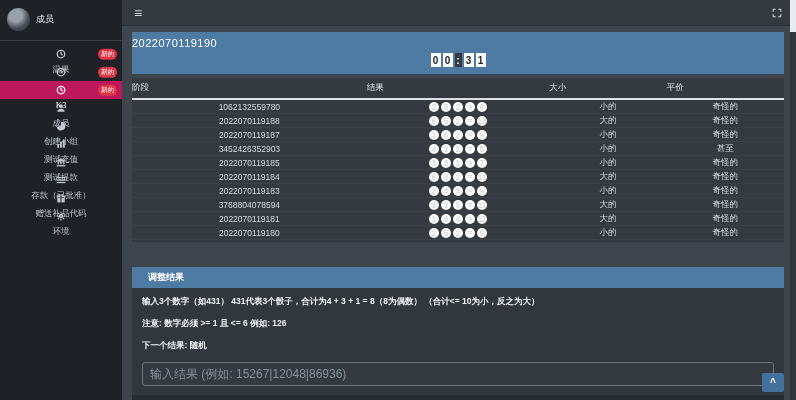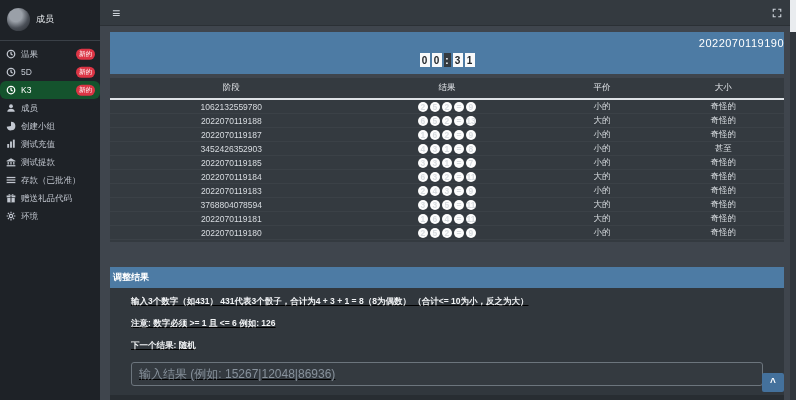--- a/index.html
+++ b/index.html
@@ -1,66 +1,66 @@
 <!DOCTYPE html>
 <html><head>
 <meta charset="utf-8">
 <style>
   html,body{margin:0;padding:0;width:796px;height:400px;overflow:hidden;
     background:#3f454d;font-family:"Liberation Sans",sans-serif;}
   .app{display:flex;width:796px;height:400px;}
 
   
-  .sidebar{width:100px;flex-shrink:0;background:#1e2227;color:#c2c7d0;}
+  .sidebar{width:122px;flex-shrink:0;background:#1e2227;color:#c2c7d0;font-family:Liberation Serif, serif;}
   .user-panel{display:flex;align-items:center;gap:6px;padding:8px 7px 9px;
     border-bottom:1px solid #3a4047;}
   .avatar{width:23px;height:23px;border-radius:50%;flex-shrink:0;
     background:radial-gradient(circle at 38% 32%, #9aa0a8 0 30%, #4a4f57 60%, #23272c);}
   .uname{font-size:9px;color:#e9ecef;}
   .side-menu{list-style:none;margin:4px 0 0;padding:0;}
-  .side-item{display:flex;gap:5px;padding:4px 6px;height:10px;
-    font-size:8.5px;cursor:pointer;position:relative;color:#c2c7d0;}
-  .side-item.active{background:#14532d;color:#fff;border-radius:6px;}
+  .side-item{display:flex;align-items:center;gap:5px;padding:4px 6px;height:10px;
+    font-size:8.5px;cursor:pointer;position:relative;color:#c2c7d0;flex-direction:column;}
+  .side-item.active{background:#be185d;color:#fff;}
   .sicon{width:10px;height:10px;display:inline-flex;flex-shrink:0;}
   .sicon svg{width:10px;height:10px;}
   .badge{position:absolute;right:5px;top:50%;transform:translateY(-50%);
     background:#dc3545;color:#fff;font-size:6.5px;line-height:1;
     padding:2px 3px;border-radius:7px;}
 
   
   .main{flex:1;display:flex;flex-direction:column;position:relative;min-width:0;}
   .topbar{height:25px;background:#343a40;display:flex;align-items:center;
     justify-content:space-between;padding:0 14px 0 12px;flex-shrink:0;
     border-bottom:1px solid #2b3035;}
   .burger{color:#ced4da;font-size:14px;line-height:1;cursor:pointer;}
   .fsicon{display:inline-flex;cursor:pointer;}
   .fsicon svg{width:10px;height:10px;}
 
   .content{flex:1;padding:6px 12px 0 10px;}
 
-  .banner{background:#4d7ba4;text-align:right;color:#fff;padding:5px 0 7px;margin-bottom:4px;}
+  .banner{background:#4d7ba4;text-align:left;color:#fff;padding:5px 0 7px;margin-bottom:4px;}
   .period{font-size:11px;letter-spacing:.5px;margin-bottom:4px;}
   .countdown{display:flex;justify-content:center;gap:2px;}
   .cd-cell{width:10px;height:14px;background:#f8f9fa;color:#212529;font-size:10px;
     font-weight:bold;display:flex;align-items:center;justify-content:center;}
   .cd-cell.colon{background:#343a40;color:#fff;width:7px;}
 
   .table-card{background:#343a40;margin-bottom:25px;padding-bottom:2px;}
   .thead,.trow{display:grid;grid-template-columns:36% 28% 18% 18%;align-items:center;}
   .thead{border-bottom:2px solid #dee2e6;}
-  .thead span{font-size:8.5px;color:#e3e6ea;text-align:center;padding:4px 0;}
+  .thead span{font-size:8.5px;color:#e3e6ea;padding:4px 0;}
   .trow{height:13px;border-bottom:1px solid rgba(255,255,255,.04);}
   .trow span{font-size:8.5px;color:#d8dce0;text-align:center;}
   .dice{display:flex;justify-content:center;gap:2px;}
   .die{width:10px;height:10px;border-radius:50%;background:#fdfdfd;color:#b02a37;
     font-size:7px;font-weight:bold;display:flex;align-items:center;justify-content:center;}
 
   .panel{background:#31373d;}
-  .panel-header{background:#4d7ba4;color:#fff;font-size:9px;font-weight:bold;padding:4px 3px;}
-  .panel-body{padding:8px 21px 9px;text-decoration:underline;}
+  .panel-header{background:#4d7ba4;color:#fff;font-size:9px;font-weight:bold;padding:4px 16px;}
+  .panel-body{padding:8px 10px 9px;}
   .panel-body p{margin:0 0 10px;font-size:8.5px;font-weight:bold;color:#f1f3f5;}
   .result-input{display:block;width:100%;box-sizing:border-box;background:#343a40;
     border:1px solid #6c757d;border-radius:3px;color:#e9ecef;font-size:12px;
     padding:4px 7px;outline:none;}
   .result-input::placeholder{color:#87919b;}
   .panel-footer{background:#282d32;padding:5px;text-align:center;}
   .save-btn{background:#4d7ba4;color:#fff;border:none;border-radius:3px;
     font-size:8.5px;padding:4px 12px;cursor:pointer;}
 
   .scrolltop{position:absolute;right:12px;bottom:8px;width:22px;height:19px;
@@ -202,22 +202,22 @@
             <span class="cd-cell colon">:</span>
             <span class="cd-cell">3</span>
             <span class="cd-cell">1</span>
           </div>
       </div>
 
       <div class="table-card">
         <div class="thead" id="thead">
             <span>阶段</span>
             <span>结果</span>
+            <span>大小</span>
             <span>平价</span>
-            <span>大小</span>
           </div>
         <div id="tbody">
             <div class="trow">
               <span>1062132559780</span>
               <div class="dice">
                 <span class="die">2</span>
                 <span class="die">5</span>
                 <span class="die">2</span>
                 <span class="die">=</span>
                 <span class="die">9</span>

